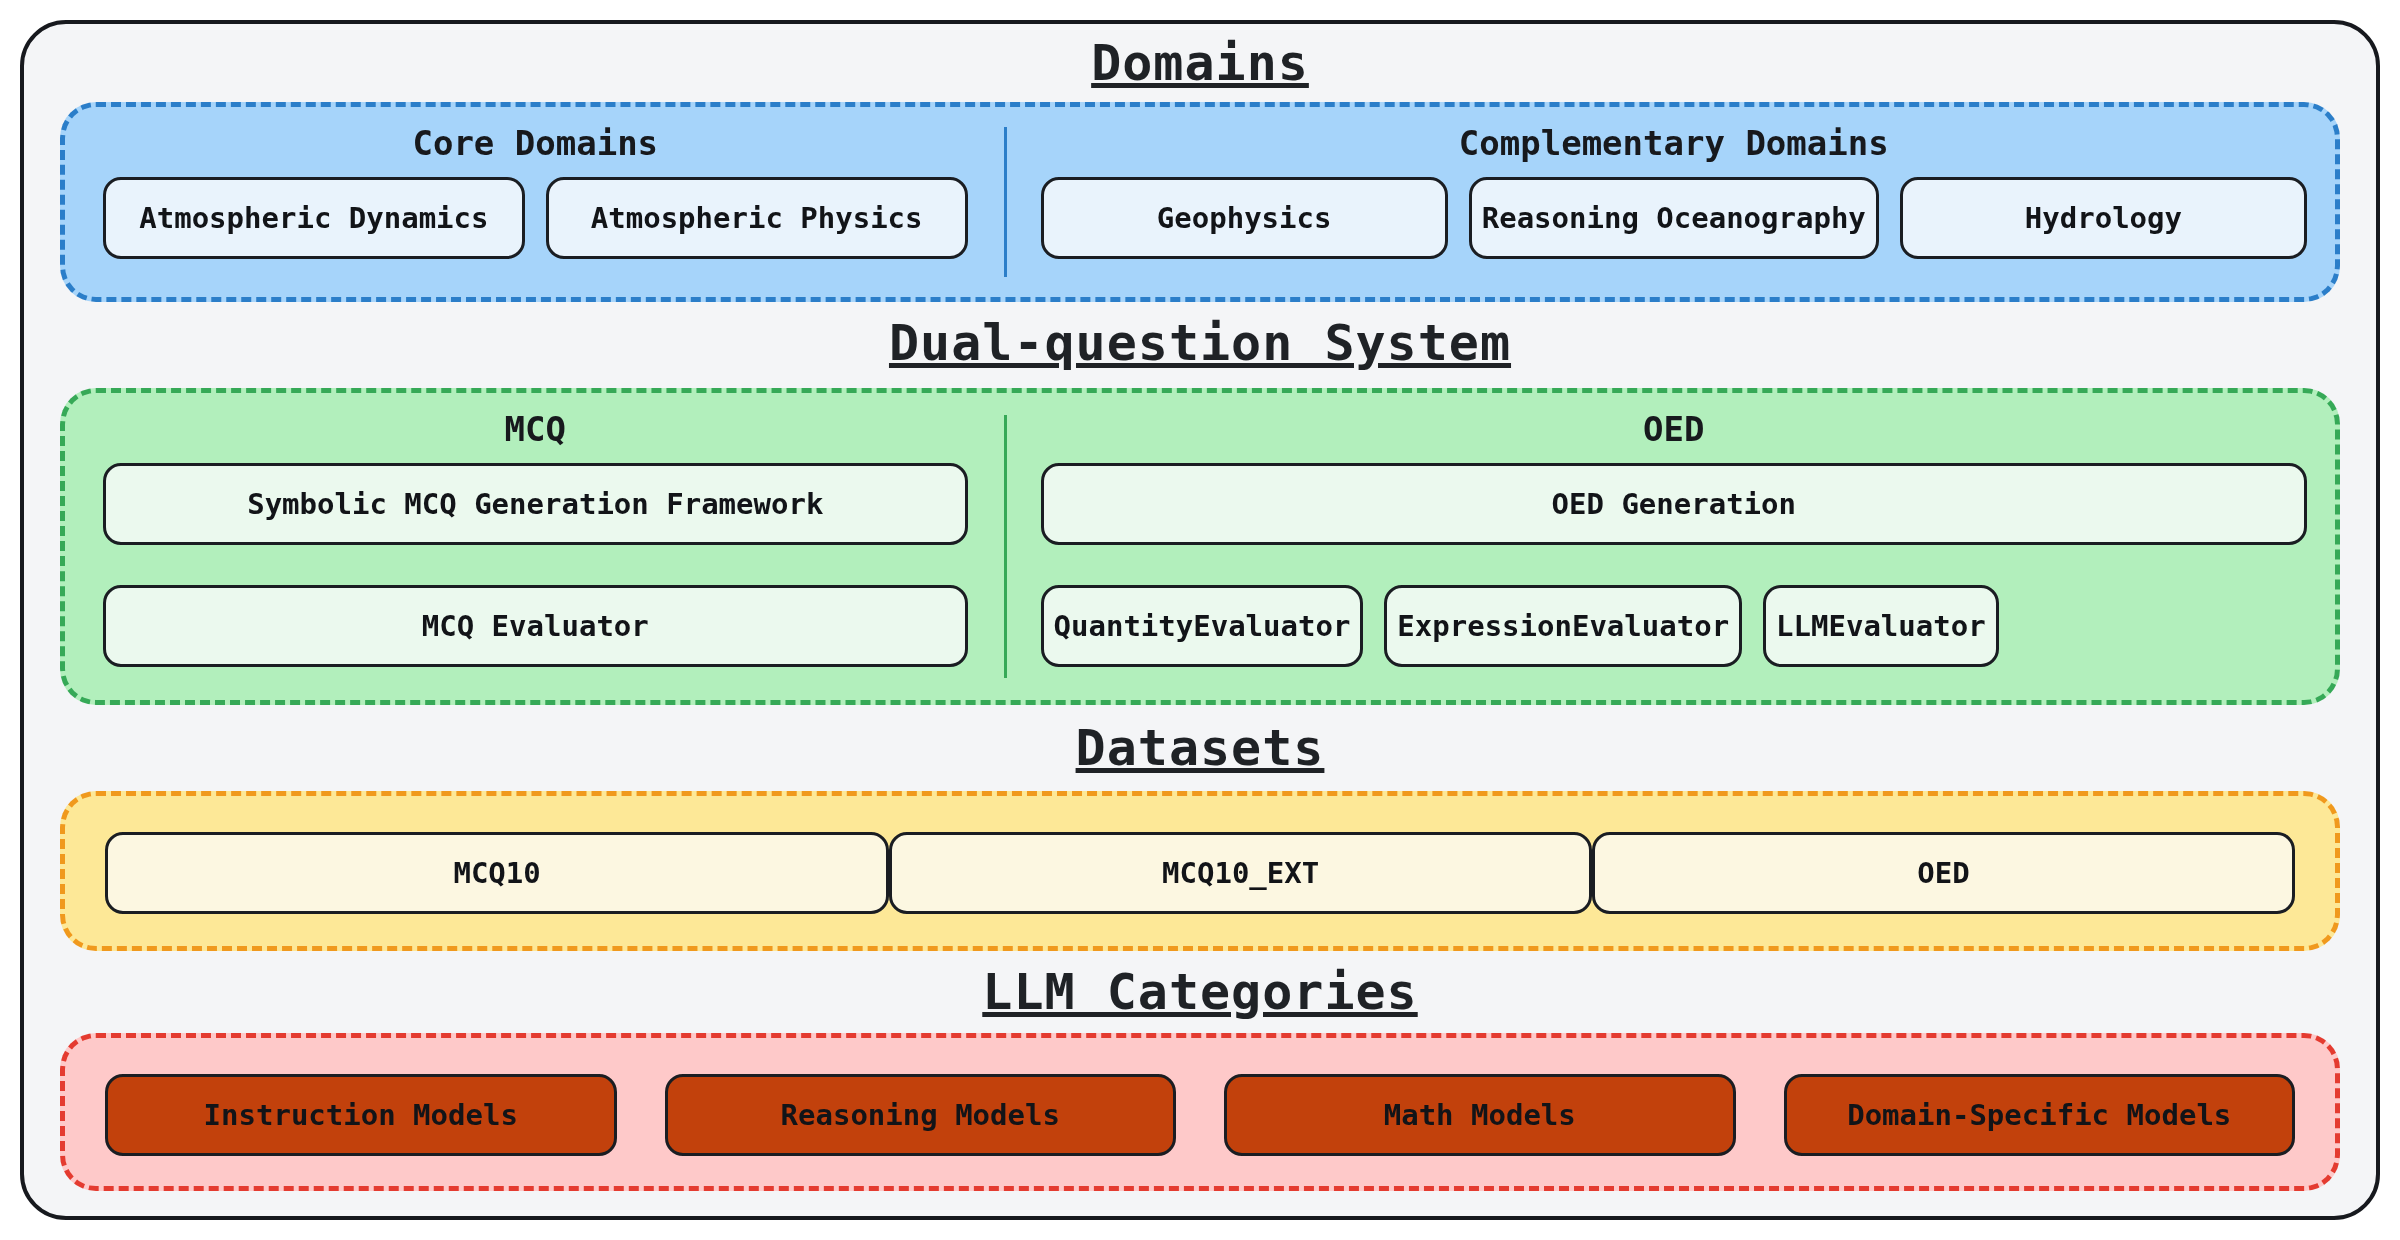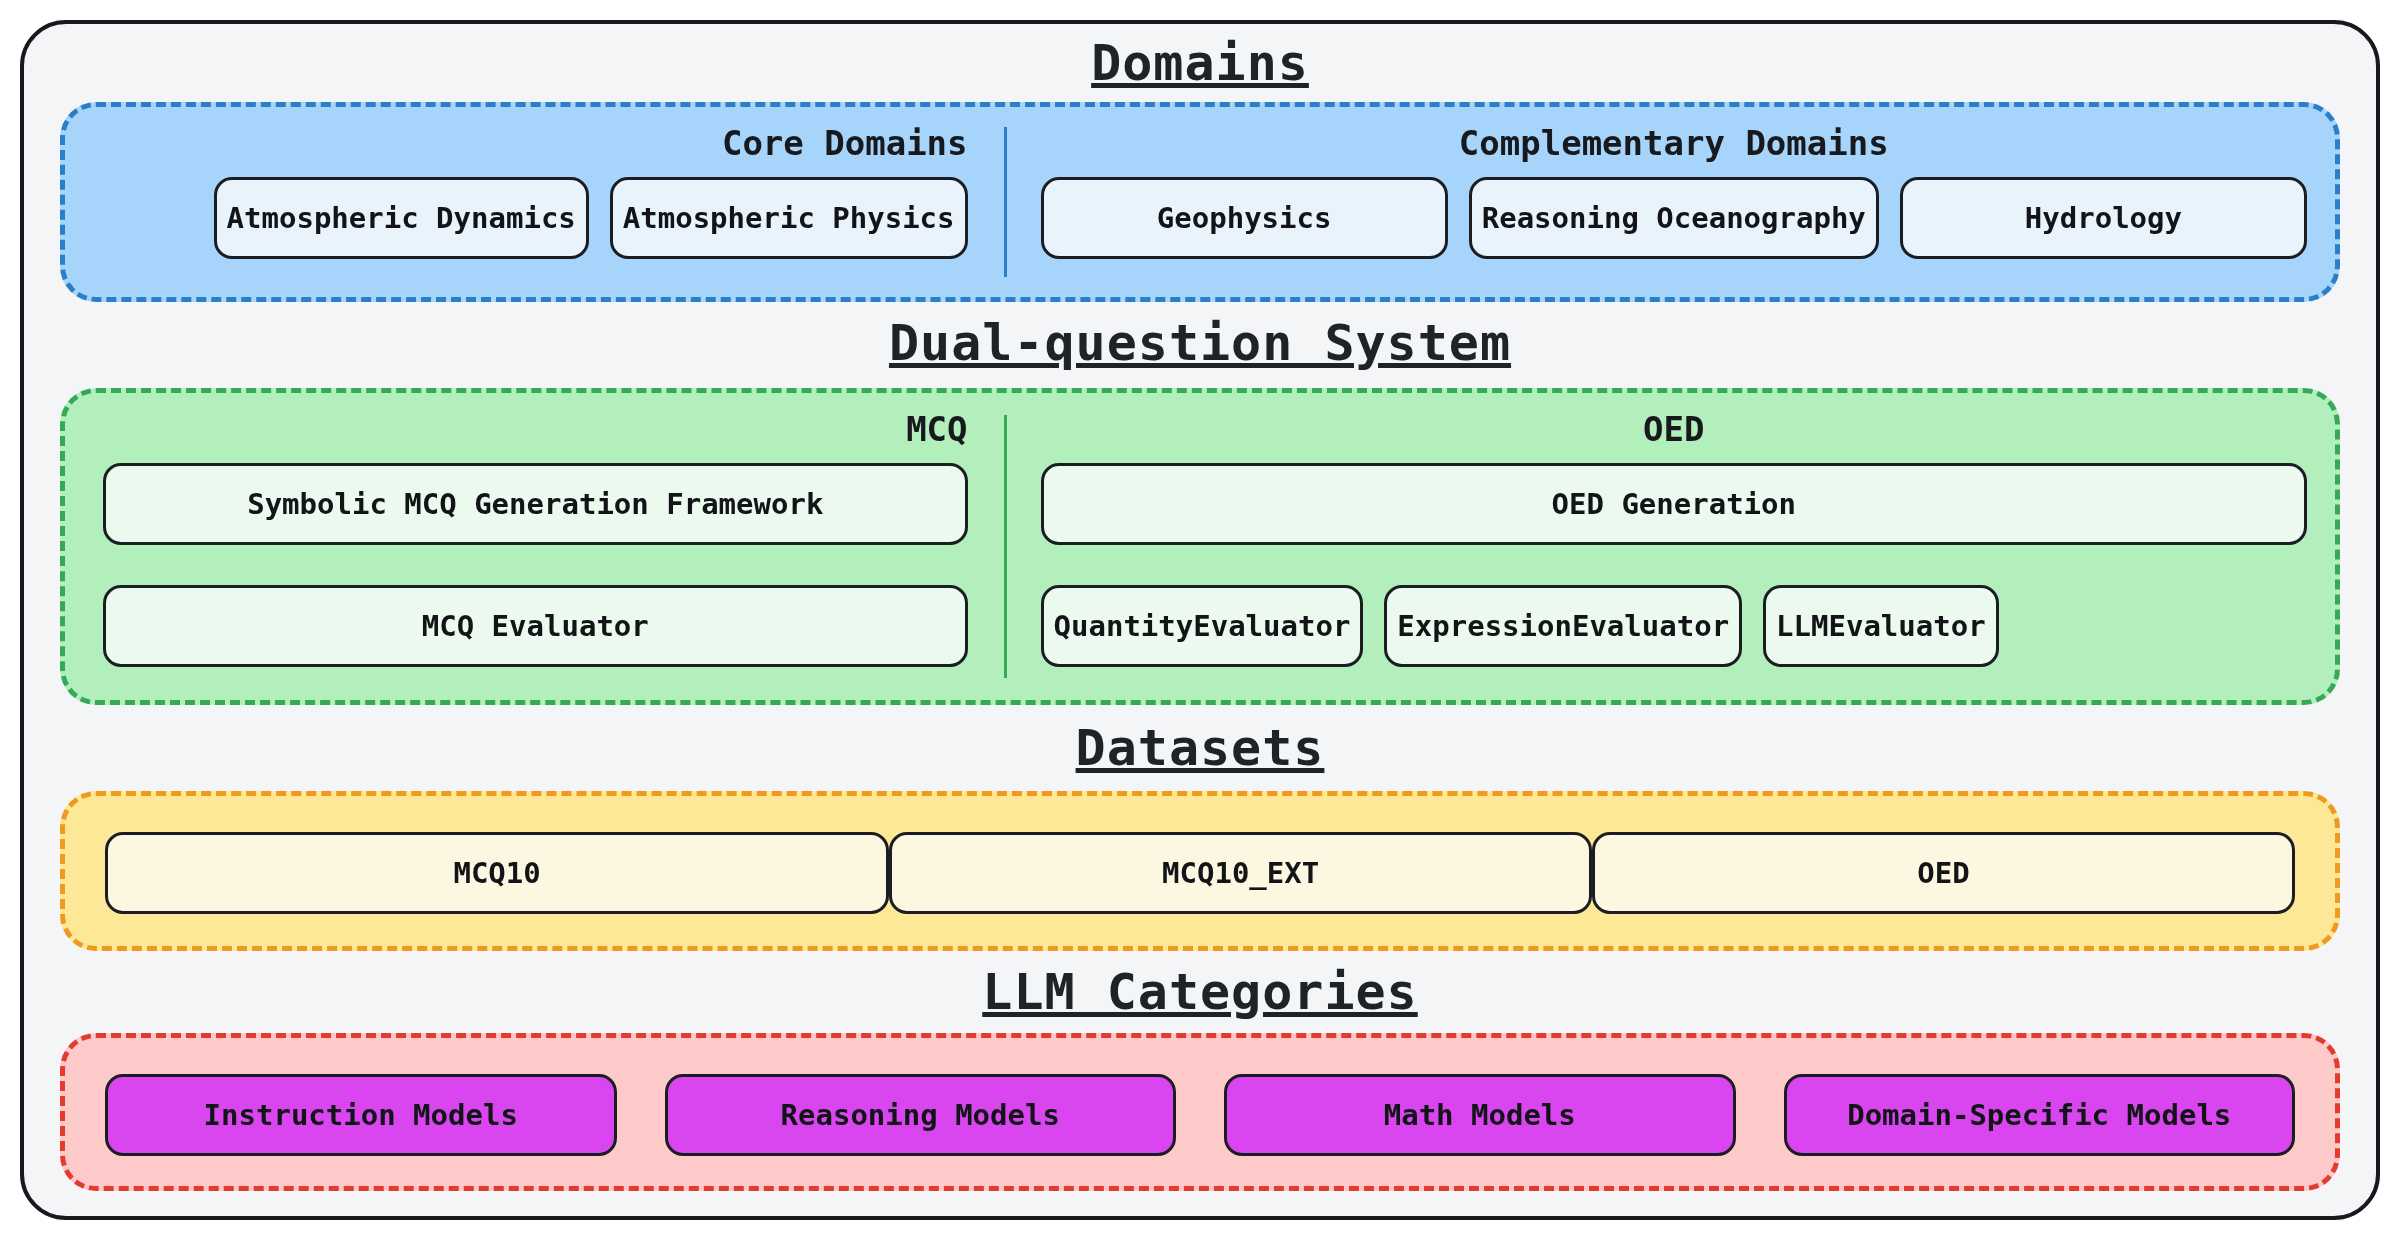--- a/index.html
+++ b/index.html
@@ -25,40 +25,40 @@
     width:2280px;flex:0 0 auto;box-sizing:border-box;
     border-radius:36px;display:flex;flex-direction:row;align-items:stretch;
   }
   .c-blue  {height:200px;background:#a6d4fa;border:5px dashed #2b7ec9;}
   .c-green {height:317px;background:#b2efbc;border:5px dashed #36a957;}
   .c-yellow{height:160px;background:#fde897;border:5px dashed #f0991d;
             padding:36px 40px;}
   .c-red   {height:158px;background:#fec9c9;border:5px dashed #e43b30;
             padding:36px 40px;gap:48px;}
   .group,.col{display:flex;flex-direction:column;box-sizing:border-box;}
-  .g-left {flex:925 1 0;padding:10px 36px 0 38px;align-items:flex-end;}
+  .g-left {flex:925 1 0;padding:10px 36px 0 38px;}
   .g-right{flex:1355 1 0;padding:10px 28px 0 34px;}
   .vdivider{width:3px;align-self:stretch;flex:0 0 auto;}
   .vd-blue {background:#2b7ec9;margin:20px 0;}
   .vd-green{background:#36a957;margin:22px 0;}
   .group-header{
     font-size:34px;font-weight:bold;text-align:center;color:#17191d;
     height:52px;line-height:52px;flex:0 0 auto;
   }
   .chip-row{display:flex;flex-direction:row;gap:21px;flex:0 0 auto;}
   .chip{
     height:82px;box-sizing:border-box;flex:1 1 0;
     background:#e9f3fc;border:3px solid #1a1d22;border-radius:18px;
     display:flex;align-items:center;justify-content:center;
     font-size:29px;font-weight:bold;color:#121418;white-space:nowrap;
     padding:0 10px;
   }
   .c-green .chip{background:#ebf9ee;}
   .c-yellow .chip{background:#fcf7e1;}
-  .c-red .chip{background:#d946ef;}
+  .c-red .chip{background:#c2410c;}
   .col .chip{flex:0 0 auto;}
   .col .chip.full{width:100%;}
   .row-gap{height:40px;flex:0 0 auto;}
   .hdr-gap{height:8px;flex:0 0 auto;}
   .mcq10{flex:1.12 1 0;}
 </style>
 </head>
 <body>
 
 <div id="canvas">

